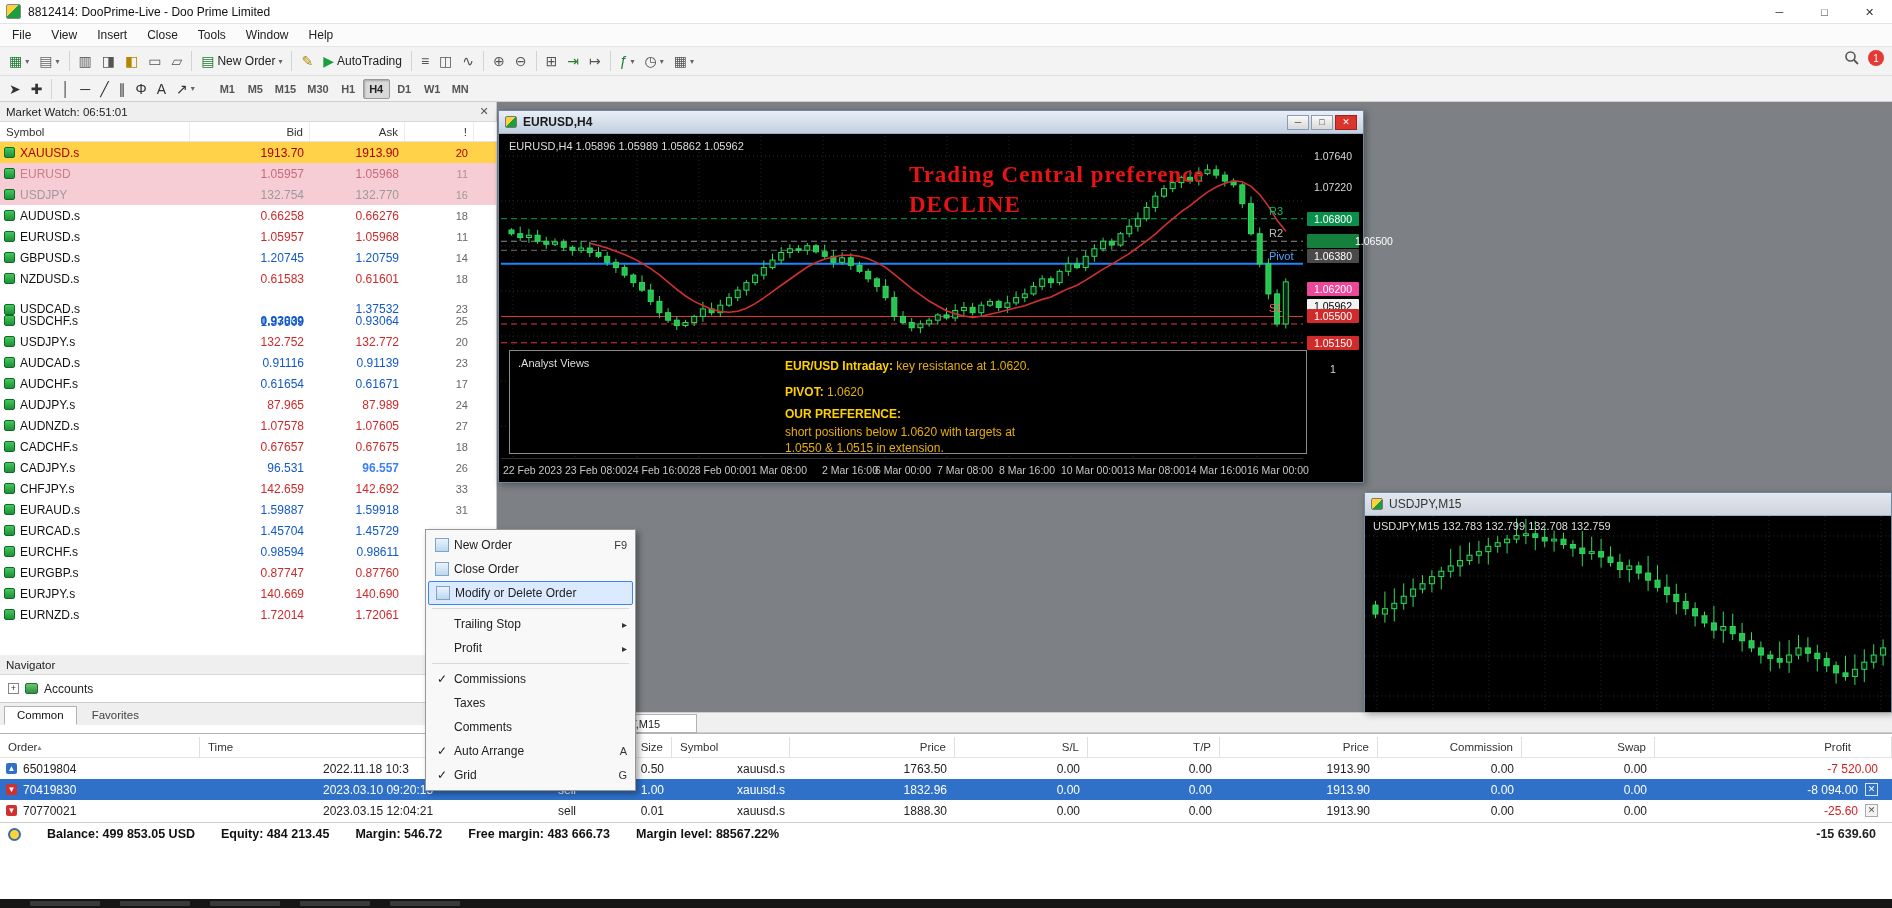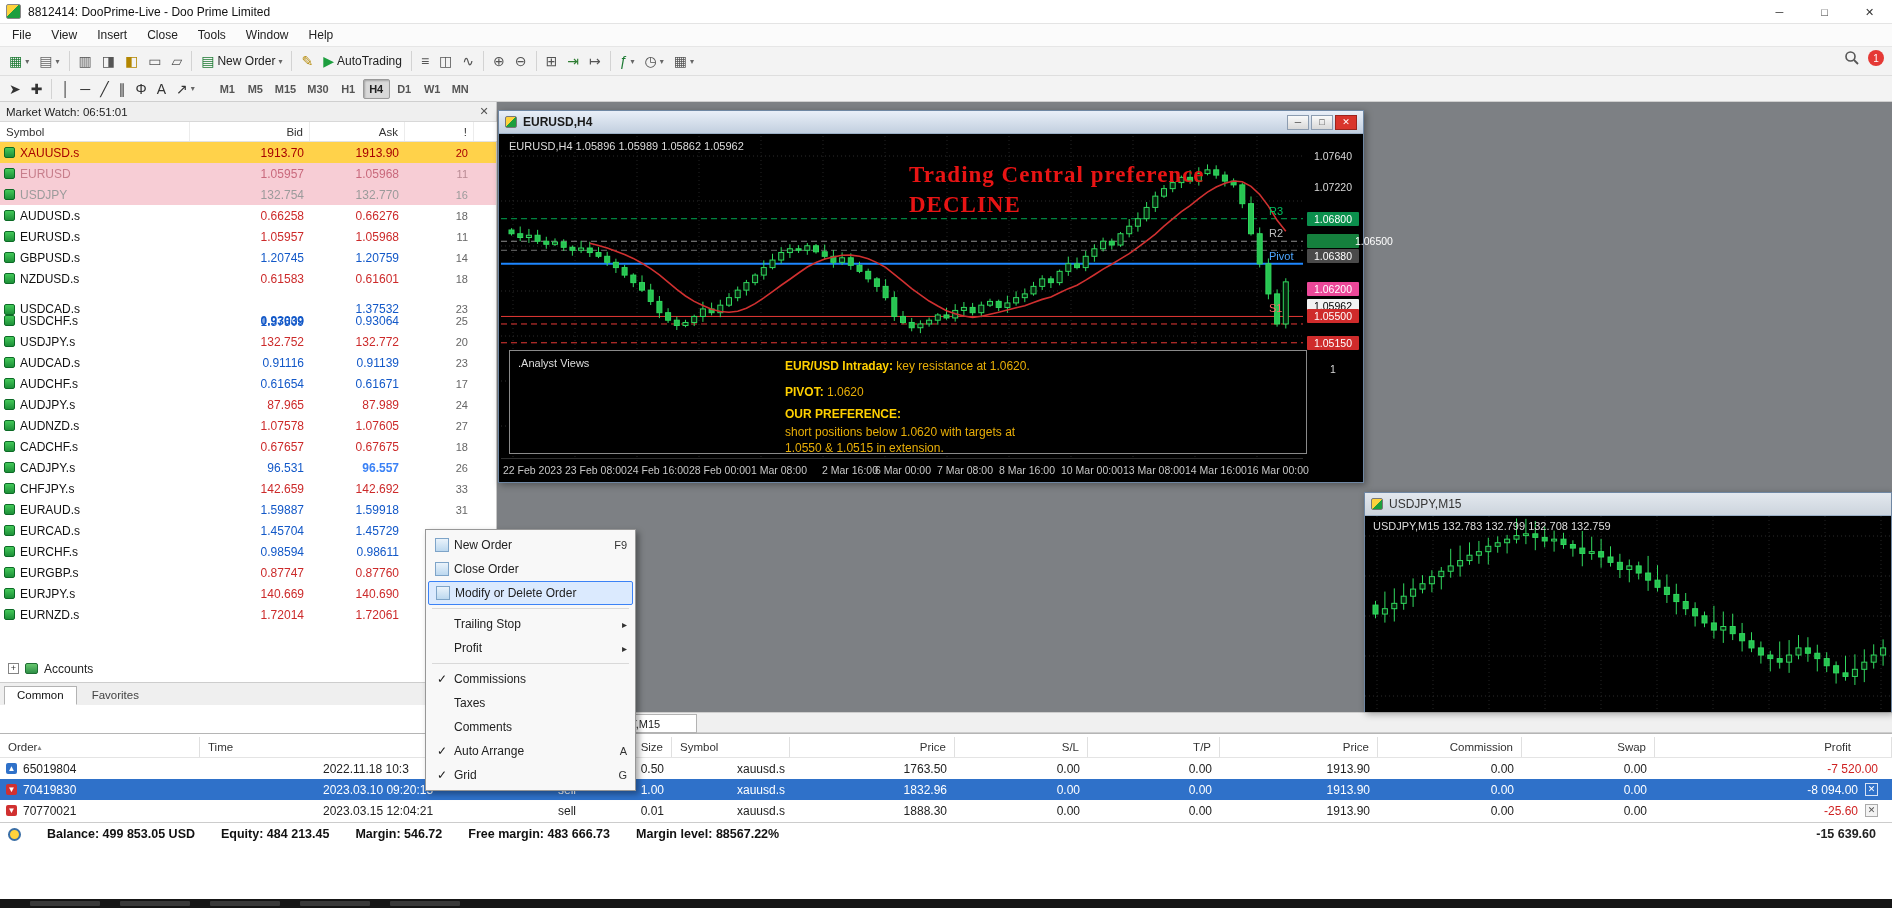--- a/index.html
+++ b/index.html
@@ -527,20 +527,24 @@
           </div>
           <div class="mw-num" style="color: rgb(204, 42, 42);">1.72014</div>
           <div class="mw-num" style="color: rgb(204, 42, 42);">1.72061</div>
           <div class="mw-spread"></div>
           <div></div>
         </div>
       </div>
 </div>
 
 <div class="abs navigator">
+  <div class="panel-header">
+    <span>Navigator</span>
+    <span class="panel-close">✕</span>
+  </div>
   <div class="nav-body">
     <div class="expander">+</div>
     <div class="nav-ico"></div>
     <span>Accounts</span>
   </div>
   <div class="tab-strip" id="nav-tabs">
         <div class="tab active">Common</div>
         <div class="tab">Favorites</div>
       </div>
 </div>

